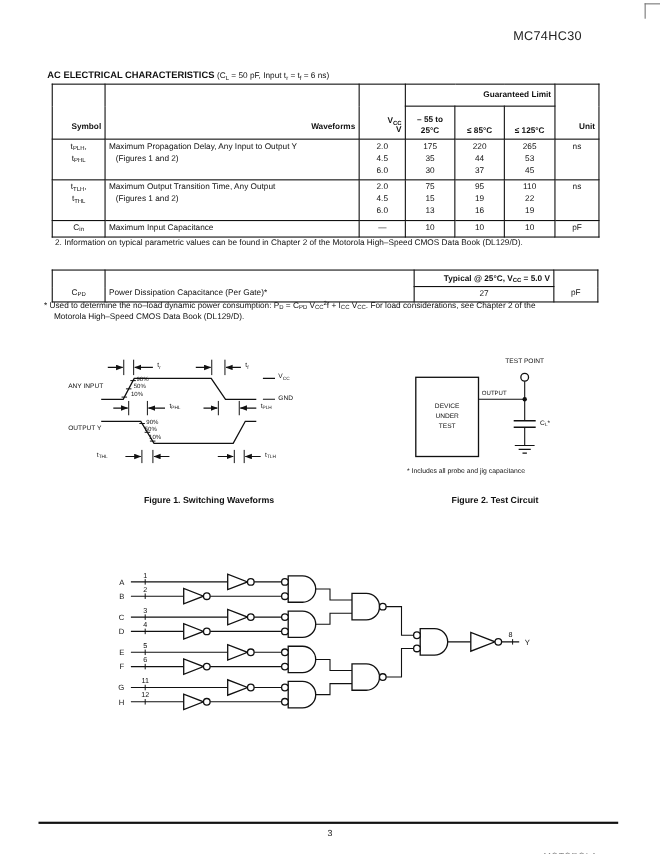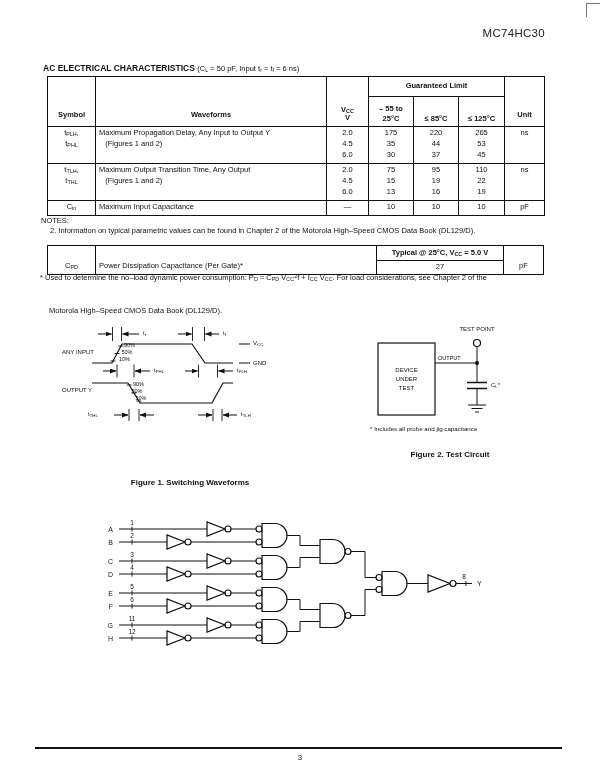--- a/index.html
+++ b/index.html
@@ -6,40 +6,40 @@
   body{
     width:600px;height:776px;background:#ffffff;color:#111;
     font-family:"Liberation Sans",sans-serif;position:relative;overflow:hidden;
     -webkit-font-smoothing:antialiased;
   }
   .abs{position:absolute;}
   sub{font-size:0.72em;vertical-align:-0.25em;line-height:0;}
   sup{font-size:0.72em;vertical-align:0.45em;line-height:0;}
   
   .corner{left:586px;top:3px;width:14px;height:13px;border-top:1.5px solid #777;border-left:1.5px solid #777;}
-  .docnum{right:55px;top:27px;font-size:11.5px;letter-spacing:0.3px;color:#222;}
+  .docnum{right:71px;top:27px;font-size:11.5px;letter-spacing:0.3px;color:#222;}
   .sect-title{left:43px;top:63px;font-size:8.5px;white-space:nowrap;}
   .sect-title b{font-size:8.5px;}
   .sect-title .cond{font-size:7.5px;font-weight:normal;}
   table{border-collapse:collapse;table-layout:fixed;}
   .dtable{position:absolute;border:1.5px solid #111;background:#fff;}
   .dtable th,.dtable td{border:1px solid #111;padding:1px 3px;font-size:7.5px;line-height:1.45;overflow:hidden;}
-  .dtable th{font-weight:bold;}
+  .dtable th{font-weight:bold;text-align:right;}
   .hb{vertical-align:bottom;padding-bottom:5px !important;text-align:center;}
   .hm{vertical-align:bottom;text-align:center;padding-bottom:3px !important;line-height:1.15 !important;}
   .gl{text-align:center;vertical-align:middle;height:17px;}
   .temps th{text-align:center;vertical-align:bottom;padding-bottom:3px !important;line-height:1.25 !important;height:25px;}
   .sym{text-align:center;vertical-align:top;}
   .par{text-align:left;vertical-align:top;}
   .num{text-align:center;vertical-align:top;}
   .bot{vertical-align:bottom;padding-bottom:2px !important;}
   .notes{left:41px;top:216px;font-size:7.5px;line-height:1.3;}
   .notes .itm{padding-left:9px;white-space:nowrap;}
   .footnote{left:40px;top:273px;font-size:7.5px;line-height:1.32;}
-  .footnote .l2{padding-left:9px;margin-top:23px;}
+  .footnote .l2{padding-left:9px;}
   .fig{position:absolute;}
   .lb{position:absolute;font-size:6px;line-height:1;white-space:nowrap;}
   .lb55{font-size:5.5px;}
   .cap{position:absolute;font-weight:bold;font-size:8px;text-align:center;white-space:nowrap;}
   .dut-text{position:absolute;left:33px;top:21px;width:57px;height:72px;display:flex;align-items:center;justify-content:center;text-align:center;font-size:6px;line-height:9px;}
   .logic-title{position:absolute;left:0;top:2px;width:400px;text-align:center;font-weight:bold;font-size:8.5px;letter-spacing:0.2px;}
   .footer-rule{left:35px;top:747px;width:527px;height:2px;background:#111;}
   .pageno{left:0;top:753px;width:600px;text-align:center;font-size:8px;}
   .brand{right:57px;top:774px;font-size:8px;letter-spacing:0.4px;}
   svg{display:block;}
@@ -109,21 +109,20 @@
       <td class="num">—</td>
       <td class="num">10</td>
       <td class="num">10</td>
       <td class="num">10</td>
       <td class="num">pF</td>
     </tr>
   </tbody>
 </table>
 
 <div class="abs notes">
-  <div>NOTES:</div>
   <div class="itm">2. Information on typical parametric values can be found in Chapter 2 of the Motorola High–Speed CMOS Data Book (DL129/D).</div>
 </div>
 
 <table class="dtable" style="left:47px;top:245px;width:496px;">
   <colgroup>
       <col style="width:48px">
       <col style="width:281px">
       <col style="width:127px">
       <col style="width:40px">
     </colgroup>
@@ -188,21 +187,21 @@
   <span class="lb" style="left:94px;top:45px;">t<sub>PHL</sub></span>
   <span class="lb" style="left:177px;top:45px;">t<sub>PLH</sub></span>
   <span class="lb" style="left:28px;top:89px;">t<sub>THL</sub></span>
   <span class="lb" style="left:181px;top:89px;">t<sub>TLH</sub></span>
   <span class="lb lb55" style="left:64px;top:21px;">90%</span>
   <span class="lb lb55" style="left:61.5px;top:28px;">50%</span>
   <span class="lb lb55" style="left:59px;top:34.5px;">10%</span>
   <span class="lb lb55" style="left:73px;top:60px;">90%</span>
   <span class="lb lb55" style="left:71.5px;top:67px;">50%</span>
   <span class="lb lb55" style="left:75.5px;top:73.5px;">10%</span>
-  <div class="cap" style="left:0;top:128px;width:260px;margin-top:28px;">Figure 1. Switching Waveforms</div>
+  <div class="cap" style="left:0;top:128px;width:260px;">Figure 1. Switching Waveforms</div>
 </div>
 
 <div class="fig" style="left:345px;top:322px;width:215px;height:142px;">
   <svg width="215" height="100" viewBox="0 0 215 100">
     <circle cx="132" cy="21" r="3.5" fill="none" stroke="#111" stroke-width="1.2"></circle>
     <path d="M132,24.5 V41 M90,41 H132 M132,41 V60 M132,67 V83" stroke="#111" stroke-width="1" fill="none"></path>
     <circle cx="132" cy="41" r="2" fill="#111"></circle>
     <rect x="33" y="21" width="57" height="72" fill="none" stroke="#111" stroke-width="1.2"></rect>
     <path d="M122,60.5 H142 M122,66.5 H142" stroke="#111" stroke-width="1.4"></path>
     <path d="M123,83 H141 M126.5,86.5 H137.5 M130,90 H134" stroke="#111" stroke-width="1.1"></path>

